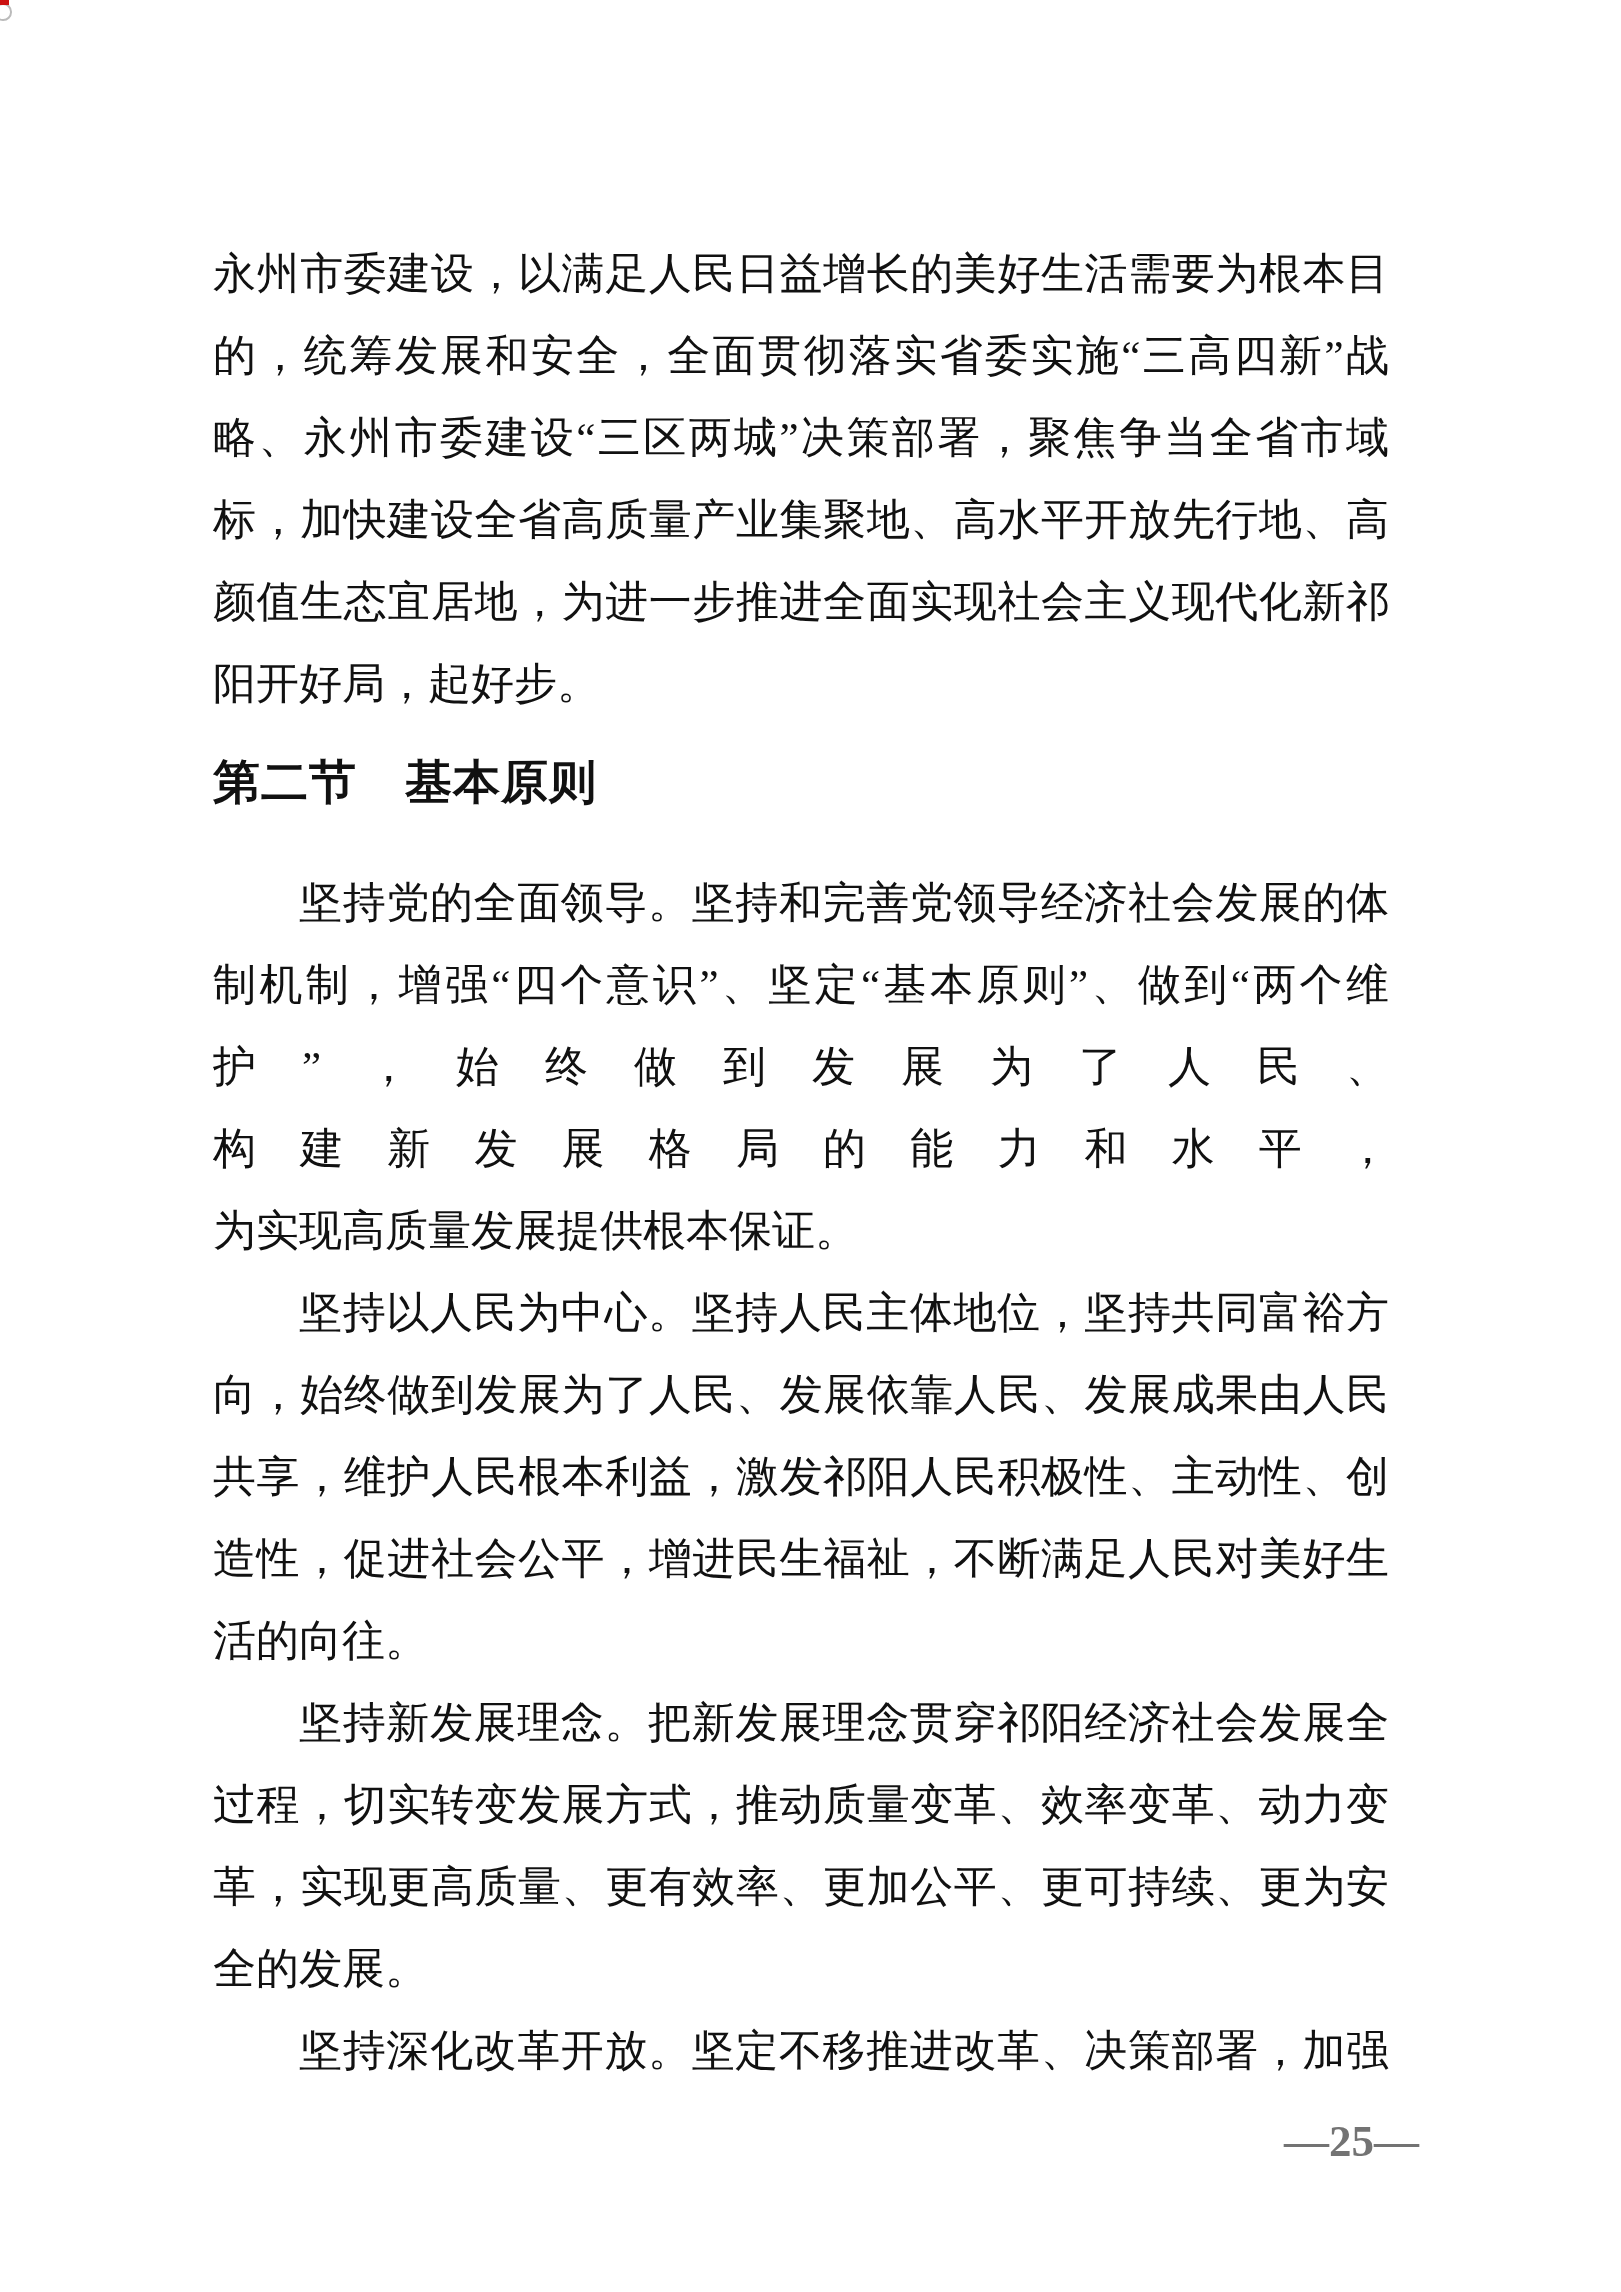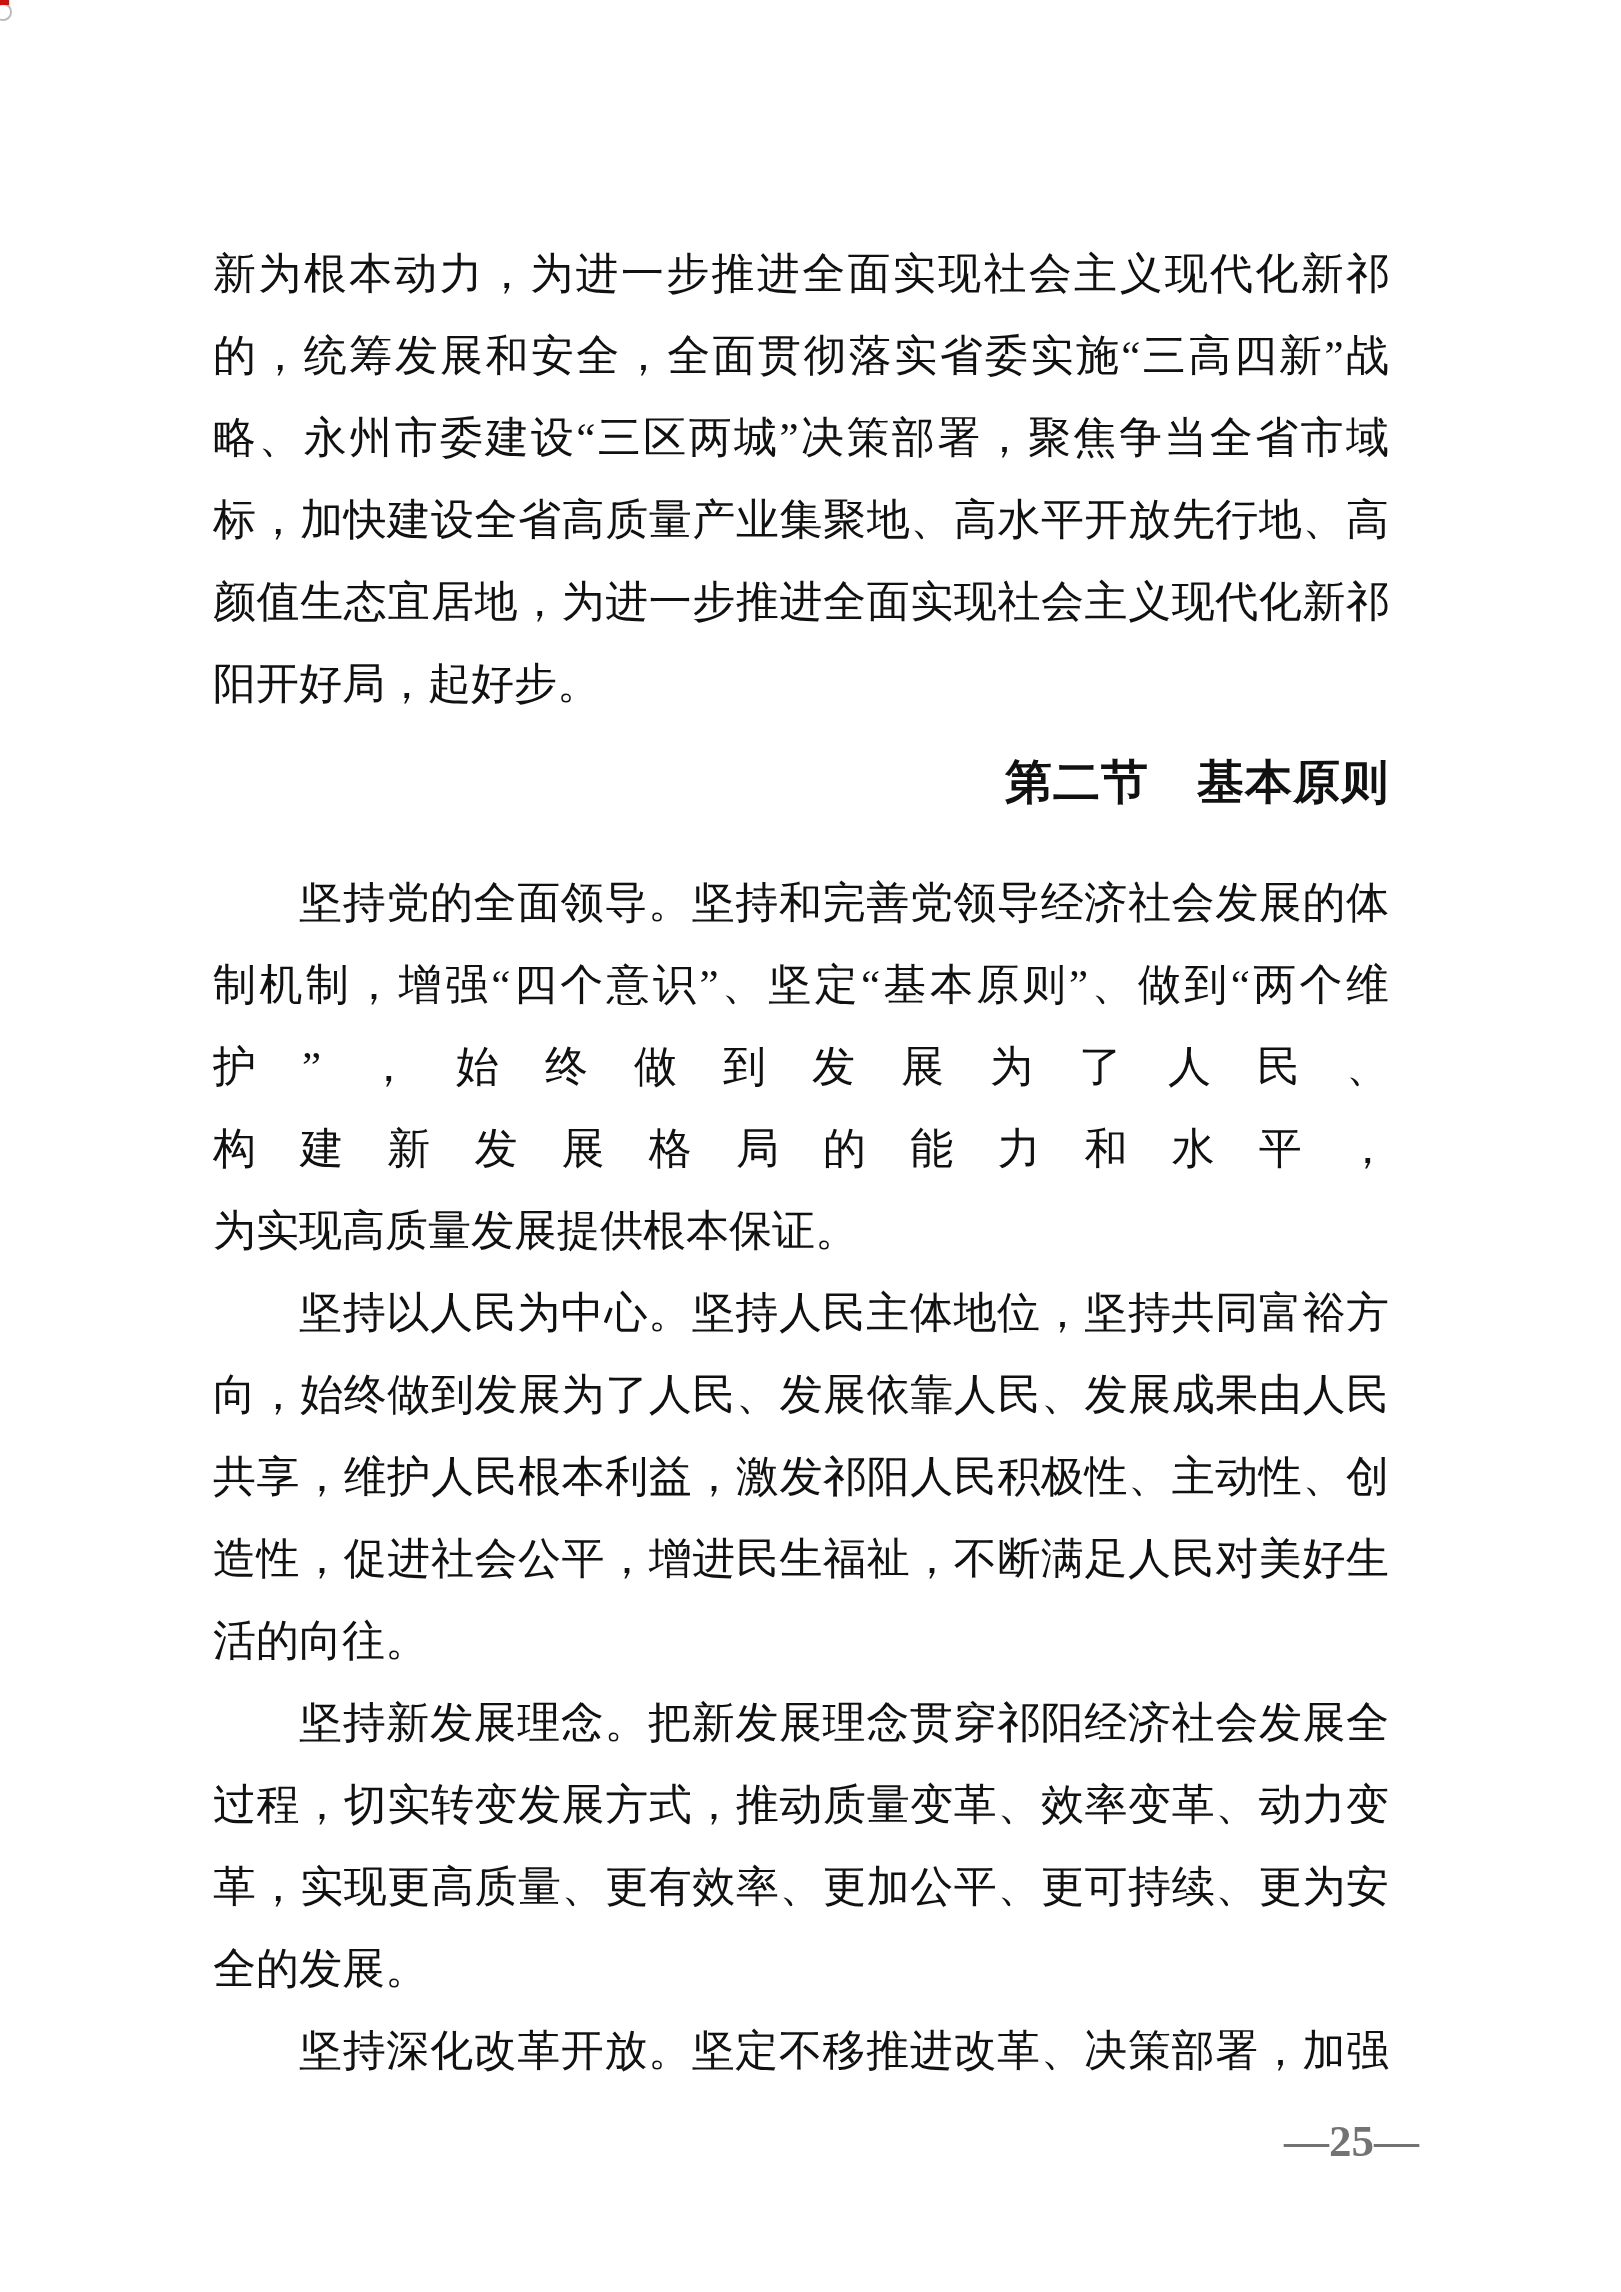--- a/index.html
+++ b/index.html
@@ -59,21 +59,21 @@
     text-align-last: left;
   }
   .line.indent {
     text-indent: 86px;
   }
   .heading {
     font-family: "Liberation Sans", "DejaVu Sans", sans-serif;
     font-weight: 700;
     font-size: 47px;
     line-height: 82px;
-    text-align: right;
+    text-align: left;
     letter-spacing: 1px;
     margin-top: 15.7px;
     margin-bottom: 39px;
   }
   .page-number {
     position: absolute;
     top: 2117px;
     left: 1284px;
     font-family: "Liberation Serif", "DejaVu Serif", serif;
     font-size: 45px;
@@ -85,21 +85,21 @@
 </style>
 </head>
 <body>
 
 <div class="page">
   <div class="scan-artifact-gray"></div>
   <div class="scan-artifact-red"></div>
 
   <div class="text-column">
       <div class="paragraph">
-        <div class="line">新为根本动力，为进一步推进全面实现社会主义现代化新祁</div>
+        <div class="line">永州市委建设，以满足人民日益增长的美好生活需要为根本目</div>
         <div class="line">的，统筹发展和安全，全面贯彻落实省委实施“三高四新”战</div>
         <div class="line">略、永州市委建设“三区两城”决策部署，聚焦争当全省市域</div>
         <div class="line">标，加快建设全省高质量产业集聚地、高水平开放先行地、高</div>
         <div class="line">颜值生态宜居地，为进一步推进全面实现社会主义现代化新祁</div>
         <div class="line last">阳开好局，起好步。</div>
       </div>
       <div class="heading">第二节　基本原则</div>
       <div class="paragraph">
         <div class="line indent">坚持党的全面领导。坚持和完善党领导经济社会发展的体</div>
         <div class="line">制机制，增强“四个意识”、坚定“基本原则”、做到“两个维</div>

